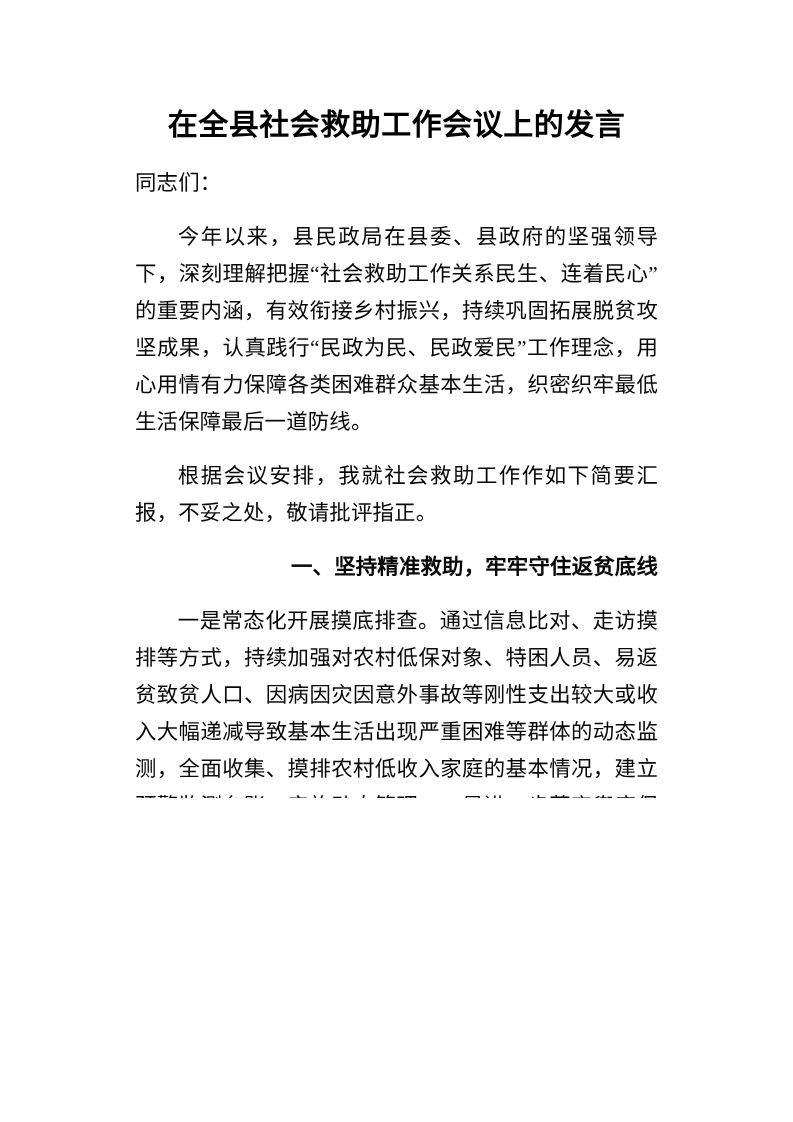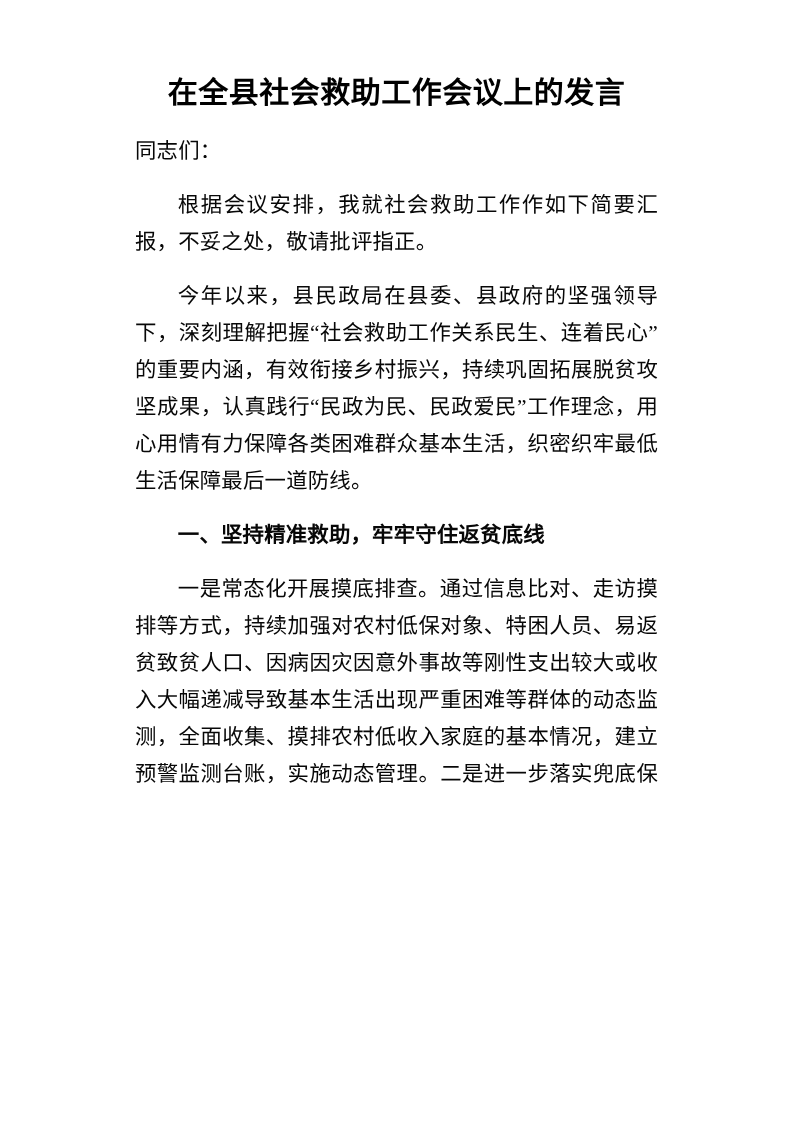--- a/index.html
+++ b/index.html
@@ -7,21 +7,21 @@
     padding: 0;
     background: #ffffff;
   }
   .page {
     position: relative;
     width: 793px;
     height: 798px;
     margin: 0 auto;
     background: #ffffff;
     box-sizing: border-box;
-    padding: 70px 118px 0 118px;
+    padding: 102px 118px 0 118px;
     overflow: hidden;
     color: #000000;
     font-family: "Liberation Serif", serif;
   }
   .doc-title {
     margin: 0 0 16px 0;
     font-family: "Liberation Sans", sans-serif;
     font-weight: 700;
     font-size: 30px;
     line-height: 46px;
@@ -39,33 +39,33 @@
   }
   .para {
     text-align: justify;
   }
   .indent {
     text-indent: 2em;
   }
   .section-heading {
     font-family: "Liberation Sans", sans-serif;
     font-weight: 700;
-    text-align: left;
+    text-align: right;
   }
 </style>
 </head>
 <body>
 
 <div class="page">
   <h1 class="doc-title">在全县社会救助工作会议上的发言</h1>
 
   <div class="doc-body">
     <p class="para">同志们：</p>
 
+    <p class="para indent">今年以来，县民政局在县委、县政府的坚强领导下，深刻理解把握“社会救助工作关系民生、连着民心”的重要内涵，有效衔接乡村振兴，持续巩固拓展脱贫攻坚成果，认真践行“民政为民、民政爱民”工作理念，用心用情有力保障各类困难群众基本生活，织密织牢最低生活保障最后一道防线。</p>
+
     <p class="para indent">根据会议安排，我就社会救助工作作如下简要汇报，不妥之处，敬请批评指正。</p>
-
-    <p class="para indent">今年以来，县民政局在县委、县政府的坚强领导下，深刻理解把握“社会救助工作关系民生、连着民心”的重要内涵，有效衔接乡村振兴，持续巩固拓展脱贫攻坚成果，认真践行“民政为民、民政爱民”工作理念，用心用情有力保障各类困难群众基本生活，织密织牢最低生活保障最后一道防线。</p>
 
     <h2 class="section-heading indent">一、坚持精准救助，牢牢守住返贫底线</h2>
 
     <p class="para indent">一是常态化开展摸底排查。通过信息比对、走访摸排等方式，持续加强对农村低保对象、特困人员、易返贫致贫人口、因病因灾因意外事故等刚性支出较大或收入大幅递减导致基本生活出现严重困难等群体的动态监测，全面收集、摸排农村低收入家庭的基本情况，建立预警监测台账，实施动态管理。二是进一步落实兜底保障政策。对摸排发现符合社会救助政策的对象及时纳入保障范围，对已纳入低保，但返贫风险较高的，根据家庭情况适度提高保障标准；对“重点人群”扣减必要的就业产业成本后，家庭人均收入超过当地低保标准的，给予 12 个月渐退期；对因遭遇突发事件、重大自然灾害、重大家庭变故等原因导致基本生活出现困难、其他救助政策不能解决的家庭及时给予临时救助。三是建立</p>
   </div>
 </div>
 
 </body></html>

